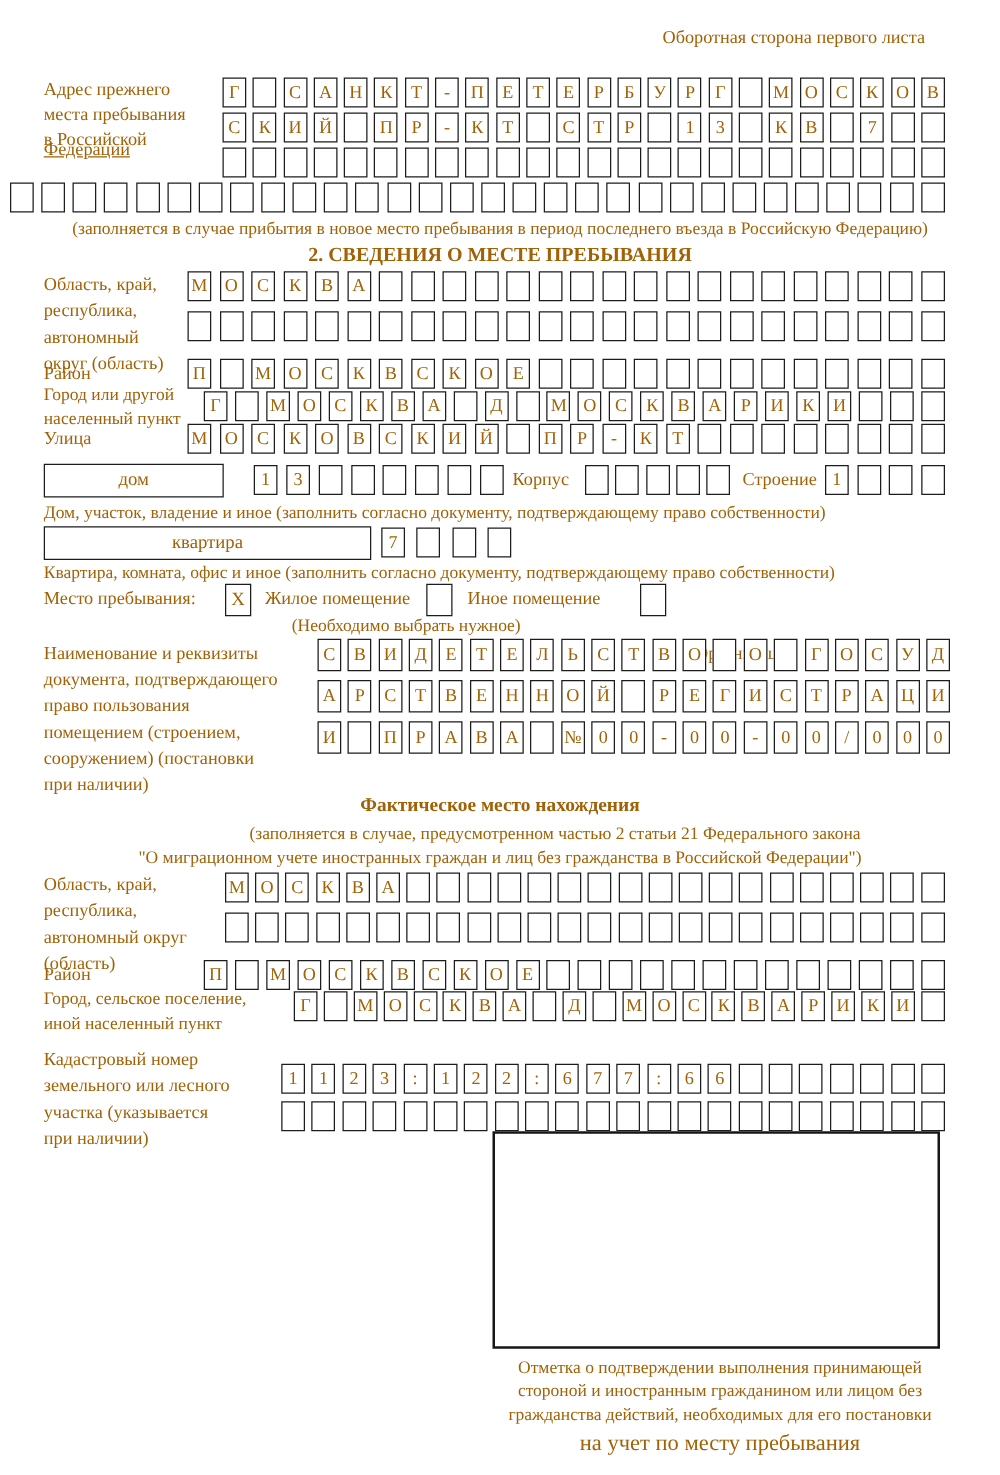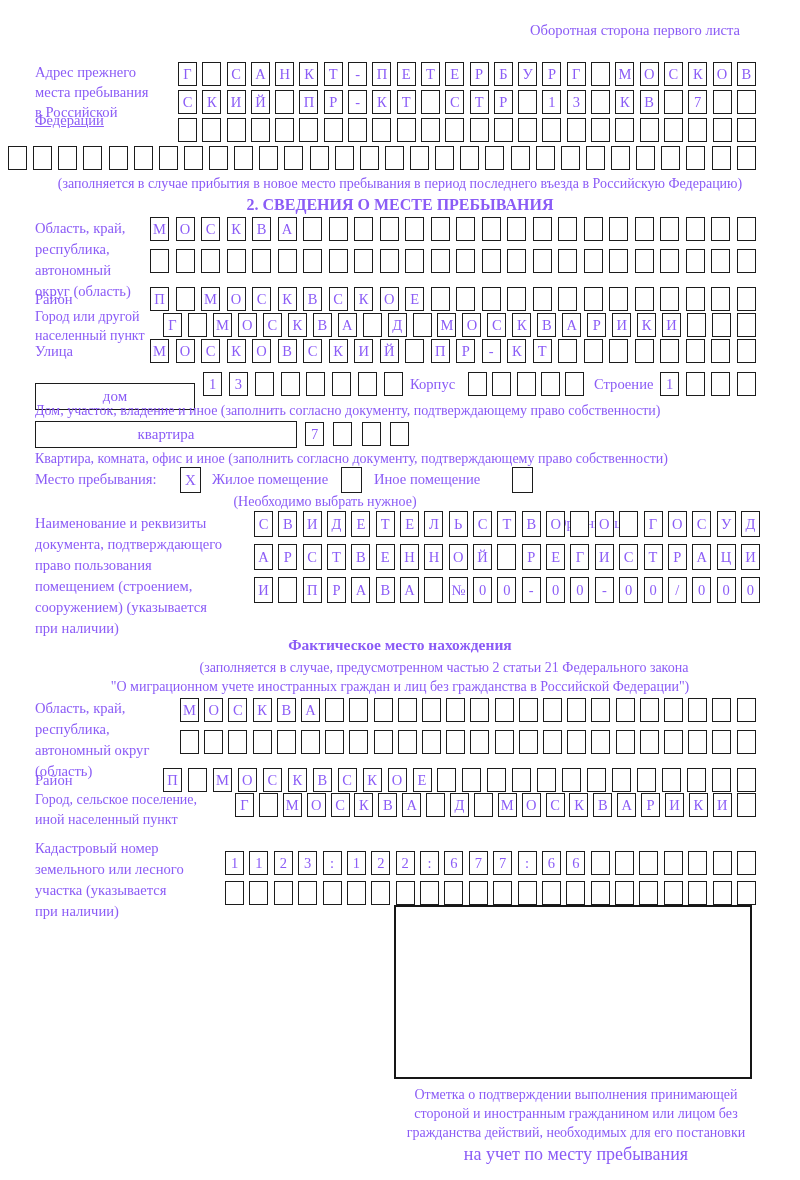--- a/index.html
+++ b/index.html
@@ -1,17 +1,17 @@
 <!DOCTYPE html>
 <html><head>
 <meta charset="utf-8">
 <style>
   html,body{margin:0;padding:0;background:#ffffff;}
   .page{position:relative;width:800px;height:1180px;background:#fff;
-        font-family:"Liberation Serif",serif;color:#8b5cf6;overflow:hidden;}
+        font-family:"Liberation Serif",serif;color:#a16207;overflow:hidden;}
   .t{position:absolute;font-size:14.6px;white-space:nowrap;}
   .small{font-size:14px;}
   .b{font-weight:bold;}
   .center{text-align:center;white-space:normal;}
   .cellrow{position:absolute;display:flex;justify-content:space-between;}
   .cell{width:19px;height:24px;border:1.5px solid #1c1c1c;box-sizing:border-box;
         display:flex;align-items:center;justify-content:center;font-size:14.5px;flex:none;
         background:#fff;}
   .tallcells .cell{height:26px;}
   .fieldrect{position:absolute;height:27px;border:1.5px solid #1c1c1c;box-sizing:border-box;
@@ -283,21 +283,21 @@
       <span class="cell"></span>
       <span class="cell"></span>
       <span class="cell"></span>
       <span class="cell"></span>
       <span class="cell"></span>
       <span class="cell"></span>
       <span class="cell"></span>
       <span class="cell"></span>
     </div>
 
-  <div class="fieldrect" style="left:35px;top:383px;width:160px;text-align:right;">дом</div>
+  <div class="fieldrect" style="left:35px;top:371px;width:144px;text-align:right;">дом</div>
   <div class="cellrow" style="left:203px;top:372px;width:200px;">
       <span class="cell">1</span>
       <span class="cell">3</span>
       <span class="cell"></span>
       <span class="cell"></span>
       <span class="cell"></span>
       <span class="cell"></span>
       <span class="cell"></span>
       <span class="cell"></span>
     </div>
@@ -335,21 +335,21 @@
   <div class="cb" style="left:341px;top:467px;"></div>
   <div class="t" style="left:374px;top:471px;">Иное помещение</div>
   <div class="cb" style="left:512px;top:467px;"></div>
   <div class="t" style="left:556px;top:471px;margin-top:44px;">Организация</div>
   <div class="t small center" style="left:150px;top:494px;width:350px;">(Необходимо выбрать нужное)</div>
 
   <div class="t" style="left:35px;top:515px;">Наименование и реквизиты</div>
   <div class="t" style="left:35px;top:536px;">документа, подтверждающего</div>
   <div class="t" style="left:35px;top:557px;">право пользования</div>
   <div class="t" style="left:35px;top:578px;">помещением (строением,</div>
-  <div class="t" style="left:35px;top:599px;">сооружением) (указывается</div>
+  <div class="t" style="left:35px;top:599px;">сооружением) (постановки</div>
   <div class="t" style="left:35px;top:620px;">при наличии)</div>
   <div class="cellrow tallcells" style="left:254px;top:511px;width:506px;">
       <span class="cell">С</span>
       <span class="cell">В</span>
       <span class="cell">И</span>
       <span class="cell">Д</span>
       <span class="cell">Е</span>
       <span class="cell">Т</span>
       <span class="cell">Е</span>
       <span class="cell">Л</span>

